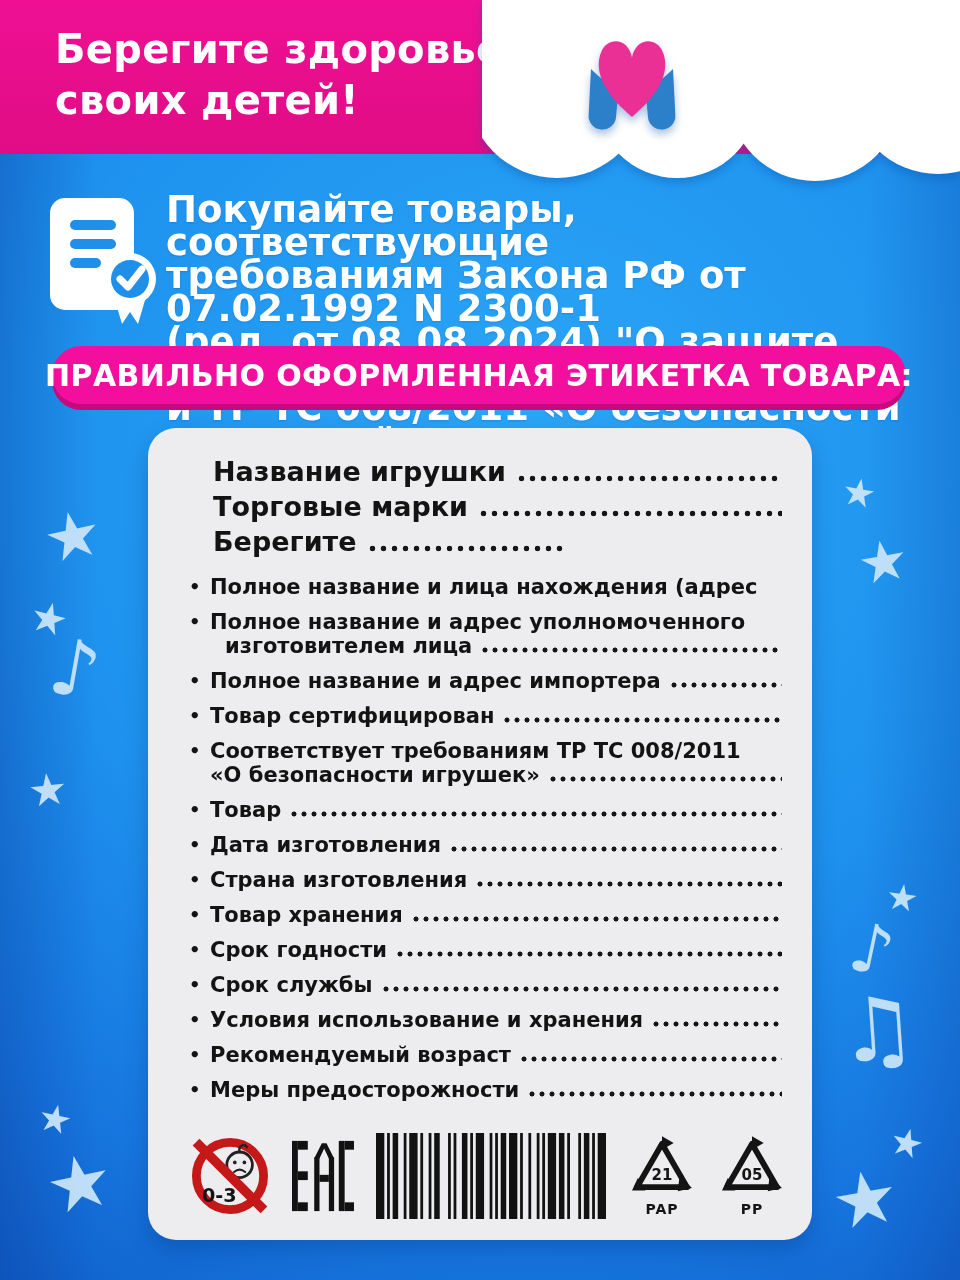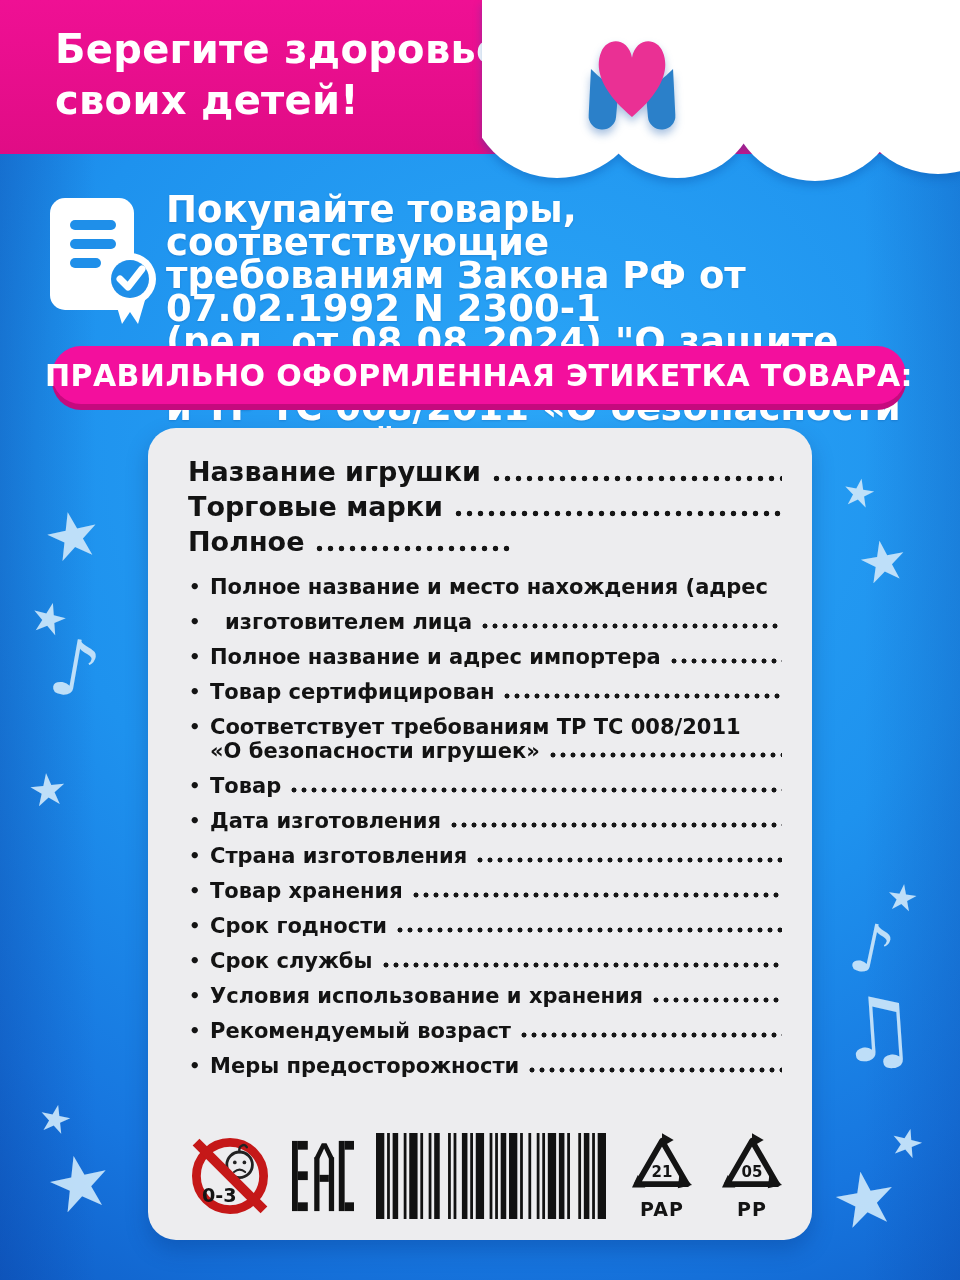--- a/index.html
+++ b/index.html
@@ -25,21 +25,21 @@
   .notice{position:absolute;left:166px;top:193px;width:770px;color:#fff;font-weight:bold;
     font-size:37px;line-height:33px;white-space:pre-line;text-shadow:0 1px 2px rgba(0,40,100,.18);}
   
   .pill{position:absolute;left:52px;top:346px;width:854px;height:58px;background:#F30F9D;
     border-radius:32px;box-shadow:0 6px 0 #C50A7E;display:flex;align-items:center;justify-content:center;}
   .pill-text{font-size:30px;font-weight:bold;color:#ffffff;letter-spacing:.4px;white-space:nowrap;}
   
   .card{position:absolute;left:148px;top:428px;width:664px;height:812px;background:#EDEDEF;
     border-radius:28px;box-shadow:0 10px 22px rgba(5,40,110,.28);padding:26px 30px 0 40px;}
   .field{display:flex;font-size:27px;font-weight:bold;color:#131313;line-height:35px;}
-  .f-label{white-space:nowrap;}
+  .f-label{white-space:nowrap;margin-left:25px;}
   .leader{flex:1;align-self:flex-end;height:9px;margin:0 0 6px 10px;
     background-image:radial-gradient(circle,#161616 2.5px,transparent 3.1px);
     background-size:11px 9px;background-repeat:repeat-x;background-position:left bottom;}
   .field-short .leader{flex:0 0 198px;}
   .fields-block{margin-bottom:16px;}
   .chk-item{display:flex;font-size:21px;font-weight:bold;line-height:24px;color:#131313;margin-bottom:11px;}
   .bullet{width:22px;flex:none;font-size:18px;line-height:24px;padding-left:1px;}
   .chk-body{flex:1;min-width:0;}
   .chk-line{display:flex;}
   .chk-line>span{white-space:nowrap;}
@@ -47,21 +47,21 @@
   .chk-last .leader{height:8px;margin:0 0 4px 8px;background-size:10px 8px;
     background-image:radial-gradient(circle,#161616 2.2px,transparent 2.8px);}
   
   .marks{position:absolute;left:42px;right:26px;bottom:16px;height:96px;display:flex;
     align-items:center;justify-content:space-between;}
   .age{width:80px;height:80px;}
   .eac{width:62px;height:78px;}
   .barcode{width:230px;height:86px;}
   .recycle{display:flex;flex-direction:column;align-items:center;width:68px;}
   .recycle svg{width:60px;height:64px;}
-  .rc-mat{font-size:19px;font-weight:bold;color:#141414;margin-top:1px;letter-spacing:1px;}
+  .rc-mat{font-size:14px;font-weight:bold;color:#141414;margin-top:1px;letter-spacing:1px;}
   svg text{font-family:"DejaVu Sans",sans-serif;font-weight:bold;}
   
   .dec{position:absolute;color:#C7E4FA;font-weight:bold;line-height:1;opacity:.95;user-select:none;}
   .dec-l1{left:44px;top:504px;font-size:64px;transform:rotate(-12deg);}
   .dec-l2{left:30px;top:598px;font-size:42px;transform:rotate(14deg);}
   .dec-l3{left:50px;top:630px;font-size:78px;transform:rotate(10deg);}
   .dec-l4{left:28px;top:768px;font-size:44px;transform:rotate(-6deg);}
   .dec-l5{left:38px;top:1100px;font-size:38px;transform:rotate(12deg);}
   .dec-l6{left:46px;top:1146px;font-size:74px;transform:rotate(-12deg);}
   .dec-r1{left:842px;top:474px;font-size:38px;transform:rotate(10deg);}
@@ -136,36 +136,39 @@
     <div class="fields-block">
         <div class="field">
           <span class="f-label">Название игрушки</span>
           <span class="leader"></span>
         </div>
         <div class="field">
           <span class="f-label">Торговые марки</span>
           <span class="leader"></span>
         </div>
         <div class="field field-short">
-          <span class="f-label">Полное</span>
+          <span class="f-label">Берегите</span>
           <span class="leader"></span>
         </div>
       </div>
     <div>
         <div class="chk-item">
           <span class="bullet">•</span>
           <div class="chk-body">
             <div class="chk-line">
-              <span>Полное название и место нахождения (адрес</span>
-            </div>
-          </div>
-        </div>
-        <div class="chk-item">
-          <span class="bullet">•</span>
-          <div class="chk-body">
+              <span>Полное название и лица нахождения (адрес</span>
+            </div>
+          </div>
+        </div>
+        <div class="chk-item">
+          <span class="bullet">•</span>
+          <div class="chk-body">
+            <div class="chk-line">
+              <span>Полное название и адрес уполномоченного</span>
+            </div>
             <div class="chk-line chk-last">
               <span>изготовителем лица</span>
               <span class="leader"></span>
             </div>
           </div>
         </div>
         <div class="chk-item">
           <span class="bullet">•</span>
           <div class="chk-body">
             <div class="chk-line chk-last">

